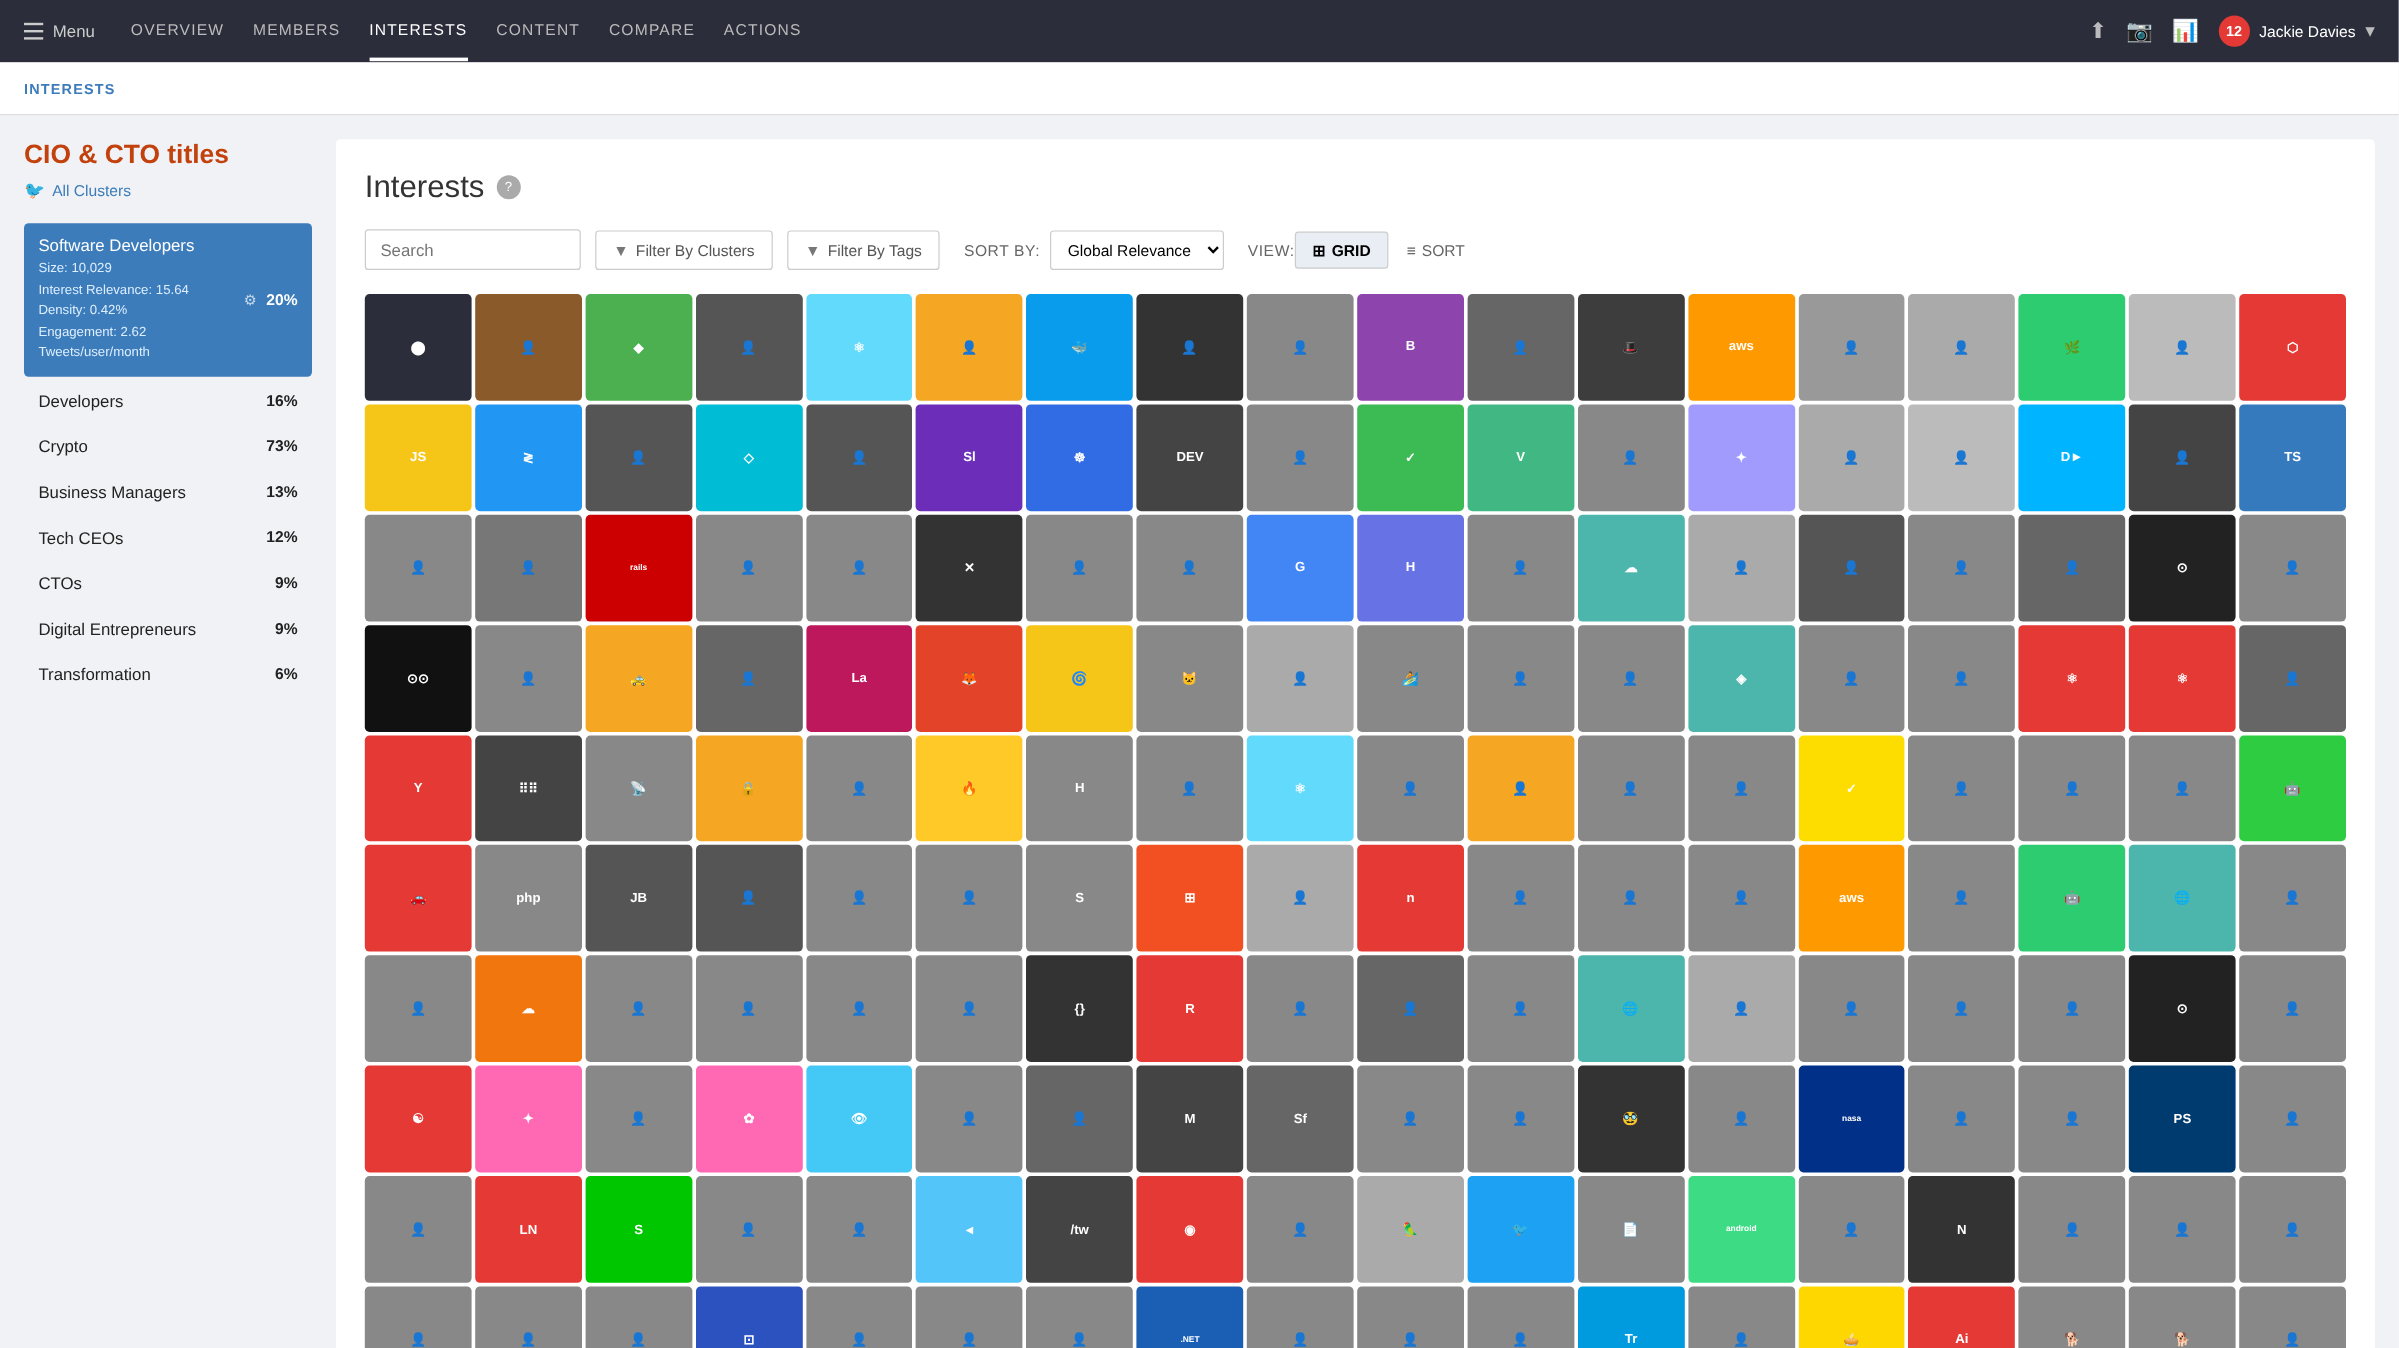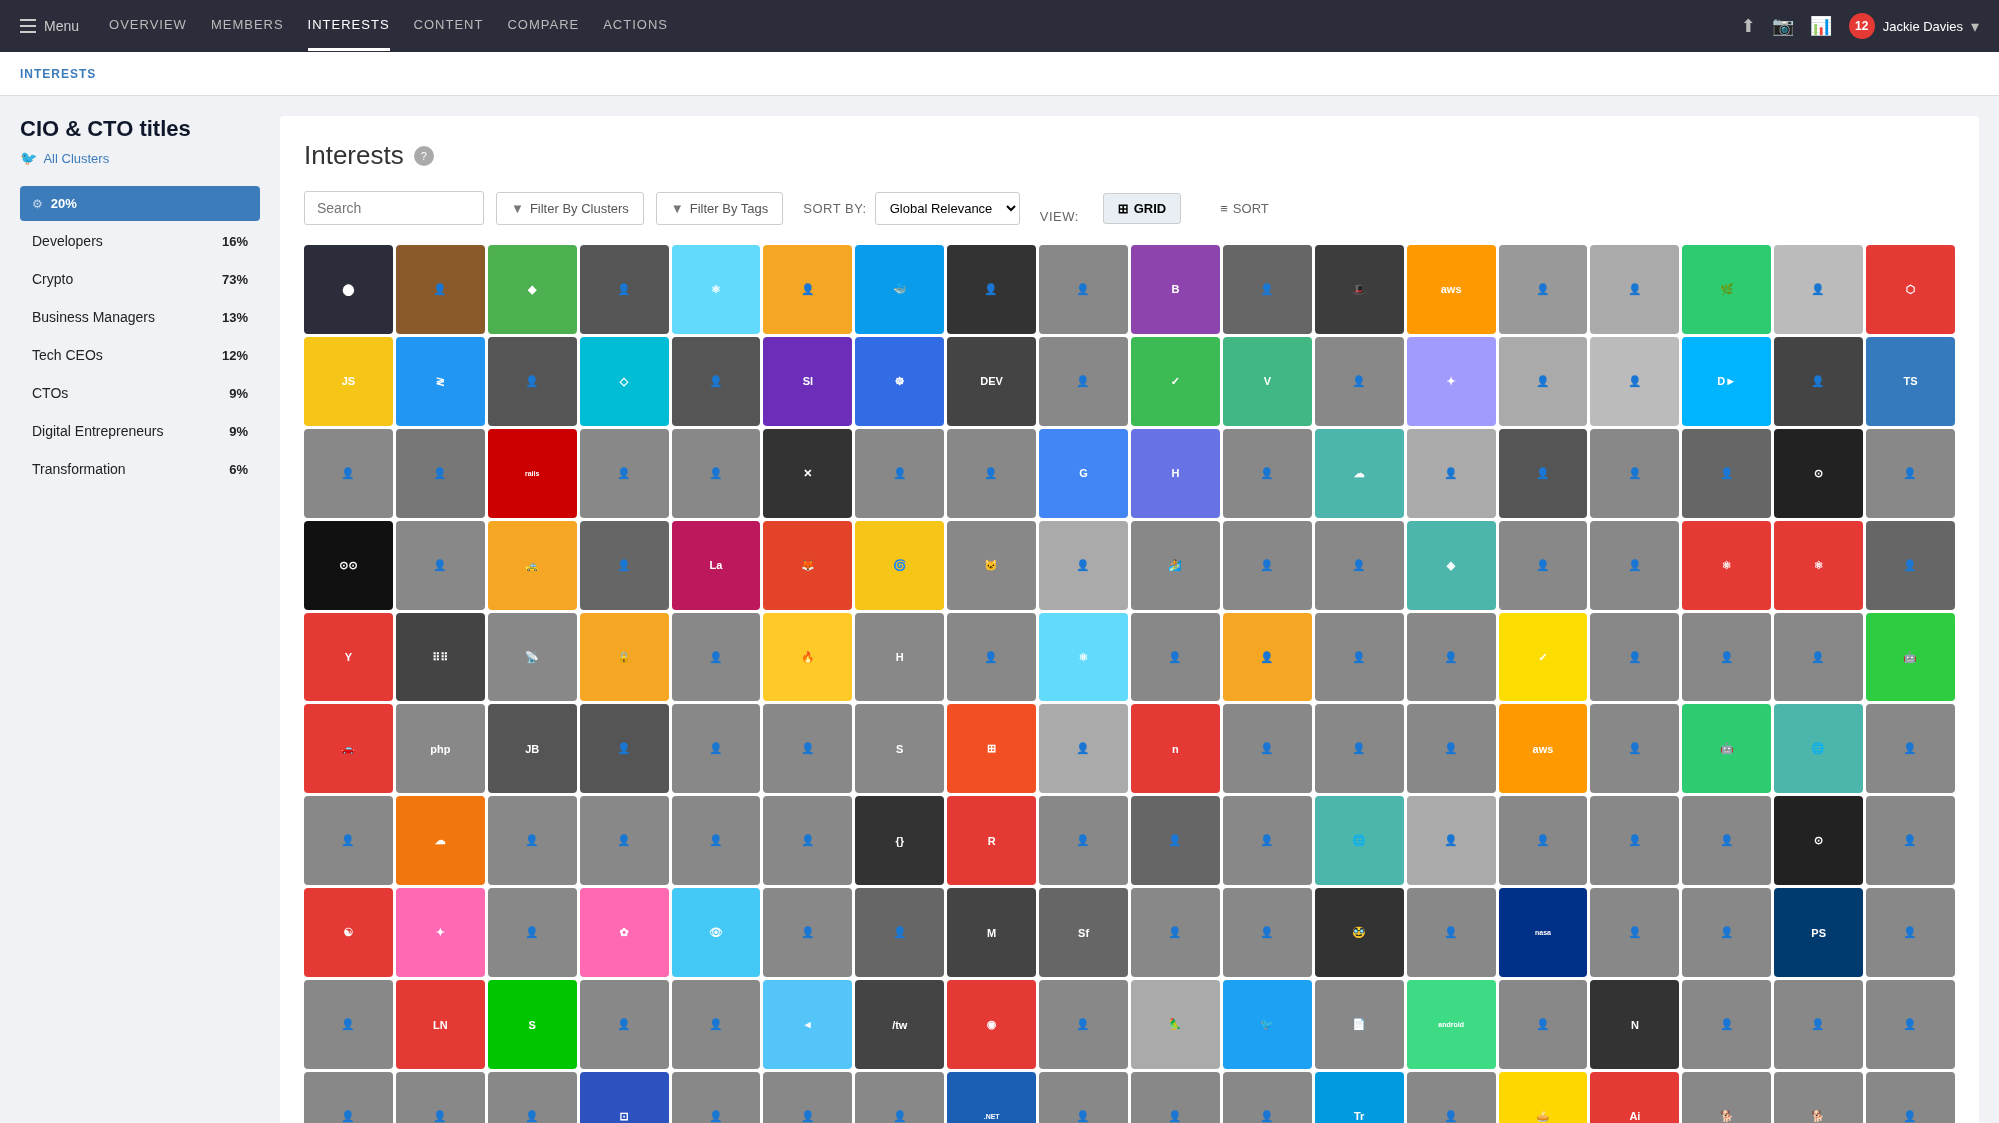--- a/index.html
+++ b/index.html
@@ -57,21 +57,21 @@
       gap: 20px;
       max-width: 1999px;
     }
 
     
     .sidebar {
       width: 240px;
       flex-shrink: 0;
     }
     .sidebar-title {
-      font-size: 22px; font-weight: bold; color: #0f172a; margin-bottom: 8px;
+      font-size: 22px; font-weight: bold; color: #c2410c; margin-bottom: 8px;
     }
     .sidebar-cluster {
       display: flex; align-items: center; gap: 6px;
       color: #3c7cba; font-size: 13px; margin-bottom: 20px; cursor: pointer;
     }
     .twitter-icon { color: #1da1f2; font-size: 14px; }
 
     .sidebar-item {
       display: flex; align-items: center; justify-content: space-between;
       padding: 10px 12px; cursor: pointer; border-radius: 4px;
@@ -120,21 +120,21 @@
     }
     .filter-icon { color: #777; }
 
     .sort-area { display: flex; align-items: center; gap: 8px; margin-left: 8px; }
     .sort-label { font-size: 13px; color: #666; text-transform: uppercase; letter-spacing: 0.5px; }
     .sort-select {
       border: 1px solid #ccc; border-radius: 3px; padding: 7px 10px;
       font-size: 13px; background: #fff; cursor: pointer;
     }
 
-    .view-area { display: flex; align-items: flex-end; gap: 24px; margin-left: 8px; }
+    .view-area { display: flex; align-items: center; gap: 0; margin-left: 8px; }
     .view-label { font-size: 13px; color: #666; text-transform: uppercase; letter-spacing: 0.5px; }
     .view-btn {
       padding: 7px 14px; border-radius: 3px; font-size: 13px;
       cursor: pointer; border: 1px solid transparent;
       display: flex; align-items: center; gap: 5px;
     }
     .view-btn.active { background: #e8eef4; border-color: #ccc; font-weight: bold; }
     .view-btn:not(.active) { color: #666; background: transparent; }
 
     
@@ -194,20 +194,27 @@
 <div class="page-layout">
 
   <aside class="sidebar">
     <div class="sidebar-title">CIO &amp; CTO titles</div>
     <div class="sidebar-cluster">
       <span class="twitter-icon">🐦</span>
       <span>All Clusters</span>
     </div>
     <div id="sidebar-items">
         <div class="sidebar-item active">
+          <div>
+            <div class="item-name">Software Developers</div>
+            <div class="item-detail" style="white-space: pre-line;">Size: 10,029
+Interest Relevance: 15.64
+Density: 0.42%
+Engagement: 2.62 Tweets/user/month</div>
+          </div>
           <div class="item-right">
             <span class="gear-icon">⚙</span>
             <span class="item-pct">20%</span>
           </div>
         </div>
         <div class="sidebar-item">
           <div>
             <div class="item-name">Developers</div>
           </div>
           <div class="item-right">

